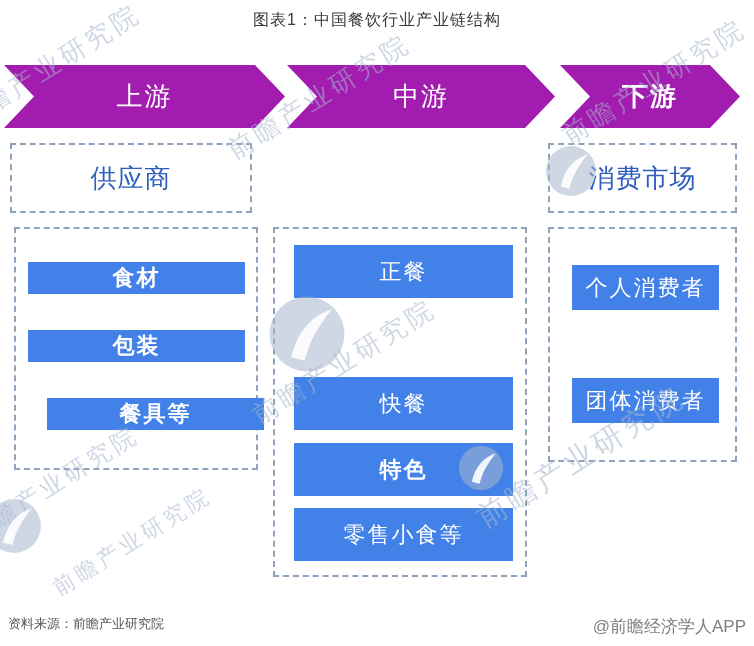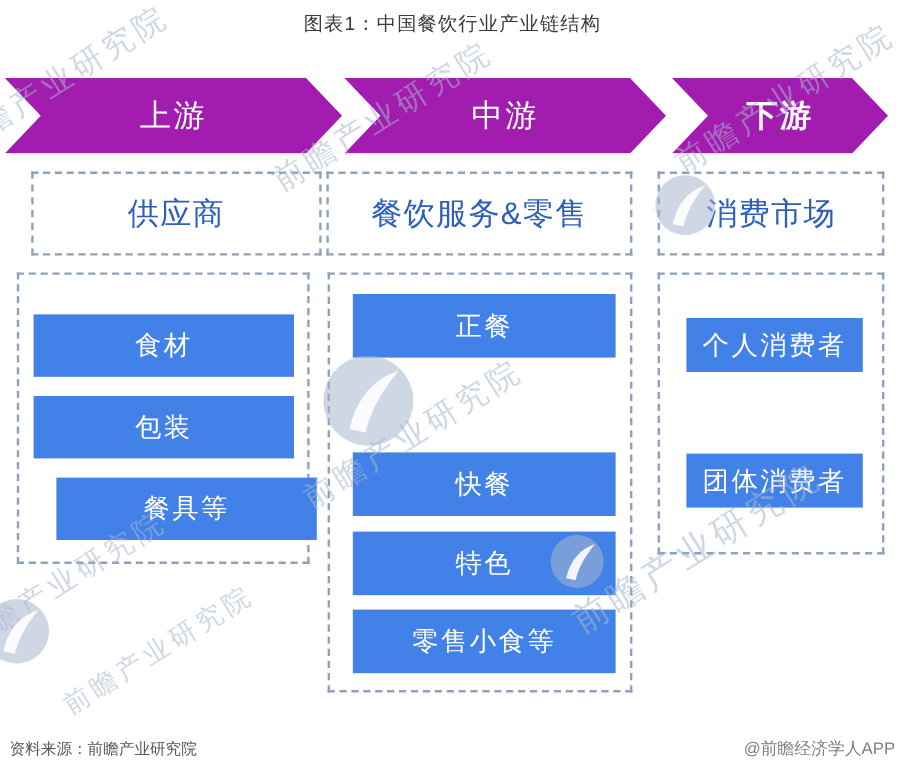--- a/index.html
+++ b/index.html
@@ -27,51 +27,51 @@
   .arrow-1{left:4px;width:281px;}
   .arrow-2{left:287px;width:268px;text-align:center;}
   .arrow-3{left:560px;width:180px;font-weight:bold;}
   
   .hdr{
     position:absolute;top:143px;height:70px;box-sizing:border-box;
     border:2px dashed #8fa2bb;
     display:flex;align-items:center;justify-content:center;
     font-size:26px;color:#2e5fbd;letter-spacing:1px;
   }
-  .hdr-1{left:26px;width:242px;}
+  .hdr-1{left:10px;width:242px;}
   .hdr-2{left:272px;width:255px;}
   .hdr-3{left:548px;width:189px;}
   
   .container{
     position:absolute;top:227px;box-sizing:border-box;
     border:2px dashed #8fa2bb;
   }
   .container-1{left:14px;width:244px;height:243px;}
   .container-2{left:273px;width:254px;height:350px;}
   .container-3{left:548px;width:189px;height:235px;}
   
   .item{
     position:absolute;background:#4181e8;color:#ffffff;
     display:flex;align-items:center;justify-content:center;
     font-size:22px;letter-spacing:2px;
   }
-  .c1-item{left:12px;width:217px;height:52px;}
+  .c1-item{left:12px;width:217px;height:32px;font-weight:bold;}
   .c1-i0{top:33px;} .c1-i1{top:101px;} .c1-i2{top:169px;margin-left:19px;}
   .c2-item{left:19px;width:219px;height:53px;}
-  .c2-i0{top:16px;} .c2-i1{top:81px;} .c2-i2{top:148px;} .c2-i3{top:214px;} .c2-i4{top:279px;}
+  .c2-i0{top:16px;} .c2-i1{top:81px;} .c2-i2{top:148px;} .c2-i3{top:214px;font-weight:bold;} .c2-i4{top:279px;}
   .c3-item{left:22px;width:147px;height:45px;}
   .c3-i0{top:36px;} .c3-i1{top:149px;}
   
   .src{
     position:absolute;left:8px;top:615px;
     font-size:13px;color:#565656;
   }
   .credit{
     position:absolute;right:8px;top:615px;
-    font-size:14px;color:#7e7e7e;
+    font-size:17px;color:#7e7e7e;
   }
   
   #wm{z-index:5;pointer-events:none;color:rgba(168,183,205,0.55);}
   .wm-text{
     position:absolute;white-space:nowrap;letter-spacing:4px;
     transform:rotate(-32deg);transform-origin:left center;
   }
   .wm-logo{position:absolute;}
   .wm-logo svg{display:block;}
 </style>
@@ -87,23 +87,20 @@
   </div>
   <div class="arrow arrow-2">
     <span>中游</span>
   </div>
   <div class="arrow arrow-3">
     <span>下游</span>
   </div>
 
   <div class="hdr hdr-1">
     <span>供应商</span>
-  </div>
-  <div class="hdr hdr-2">
-    <span>餐饮服务&amp;零售</span>
   </div>
   <div class="hdr hdr-3">
     <span>消费市场</span>
   </div>
 
   <div class="container container-1">
     <div class="item c1-item c1-i0">
       <span>食材</span>
     </div>
     <div class="item c1-item c1-i1">

